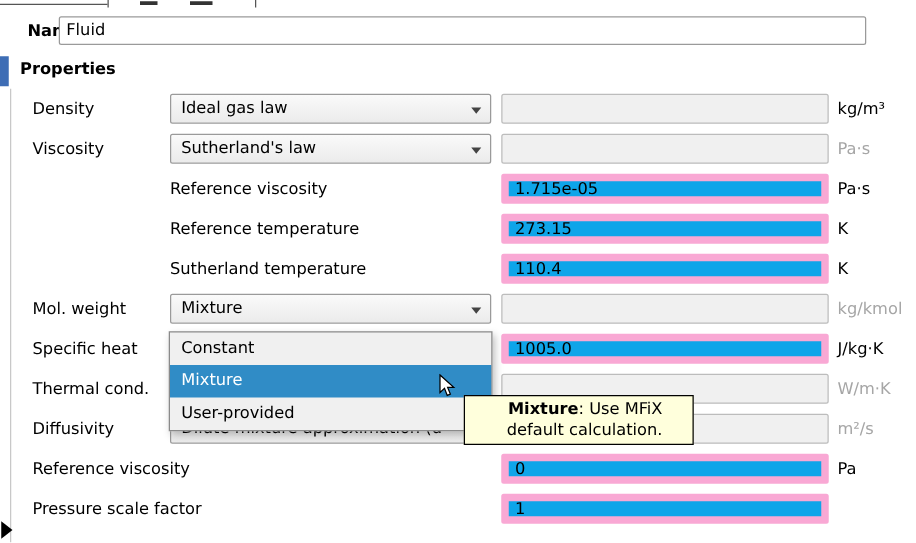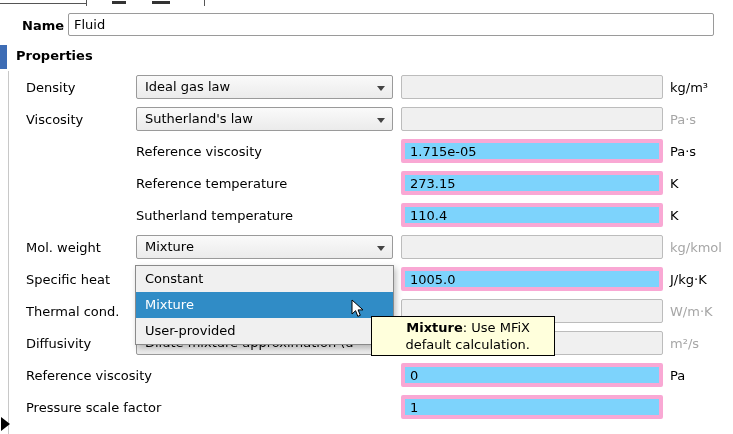--- a/index.html
+++ b/index.html
@@ -11,21 +11,21 @@
   }
   
   .tabfrag{position:absolute;background:#555;}
   #tab-line-left{left:0;top:3px;width:86px;height:1px;}
   #tab-side-1{left:86px;top:0;width:1px;height:6px;}
   #tab-side-2{left:204px;top:0;width:1px;height:6px;}
   .glyph-frag{position:absolute;top:1px;height:3px;background:#333;}
   
   #name-label{position:absolute;left:22px;top:18px;font-weight:bold;}
   #name-input{
-    position:absolute;left:68px;top:13px;width:646px;height:23px;
+    position:absolute;left:47px;top:13px;width:646px;height:23px;
     box-sizing:border-box;border:1px solid #9a9a9a;border-radius:2px;
     padding:0 5px;font:inherit;background:#fff;
   }
   
   #accent-bar{position:absolute;left:0;top:45px;width:7px;height:24px;background:var(--accent,#3e6db5);}
   #section-title{position:absolute;left:16px;top:48px;font-weight:bold;}
   
   #rows{
     position:absolute;left:8px;top:71px;right:0;bottom:0;
     border-left:1px solid #c8c8c8;padding-left:17px;
@@ -40,21 +40,21 @@
     background:linear-gradient(#fafafa,#ebebeb);
     line-height:22px;padding:0 22px 0 8px;overflow:hidden;white-space:nowrap;
   }
   .combo-arrow{
     position:absolute;right:7px;top:10px;width:0;height:0;
     border-left:4px solid transparent;border-right:4px solid transparent;
     border-top:5px solid #444;
   }
   .field{height:24px;box-sizing:border-box;border-radius:2px;}
   .field.disabled{background:#f0f0f0;border:1px solid #bcbcbc;}
-  input.field{width:100%;border:4px solid #f9a8d4;background:#7dd3fc;padding:4px 5px;font:inherit;}
+  input.field{width:100%;border:6px solid #f9a8d4;background:#0ea5e9;padding:4px 5px;font:inherit;}
   .unit{padding-left:7px;white-space:nowrap;}
   .unit.dim{color:#a6a6a6;}
   
   #dropdown-popup{
     position:absolute;left:135px;top:265px;width:257px;z-index:10;
     border:1px solid #8a8a8a;background:#f0f0f0;
     box-shadow:2px 3px 6px rgba(0,0,0,.25);
   }
   .popup-item{height:26px;line-height:26px;padding-left:9px;box-sizing:border-box;}
   .popup-item.highlighted{background:var(--highlight,#308cc6);color:#fff;}

